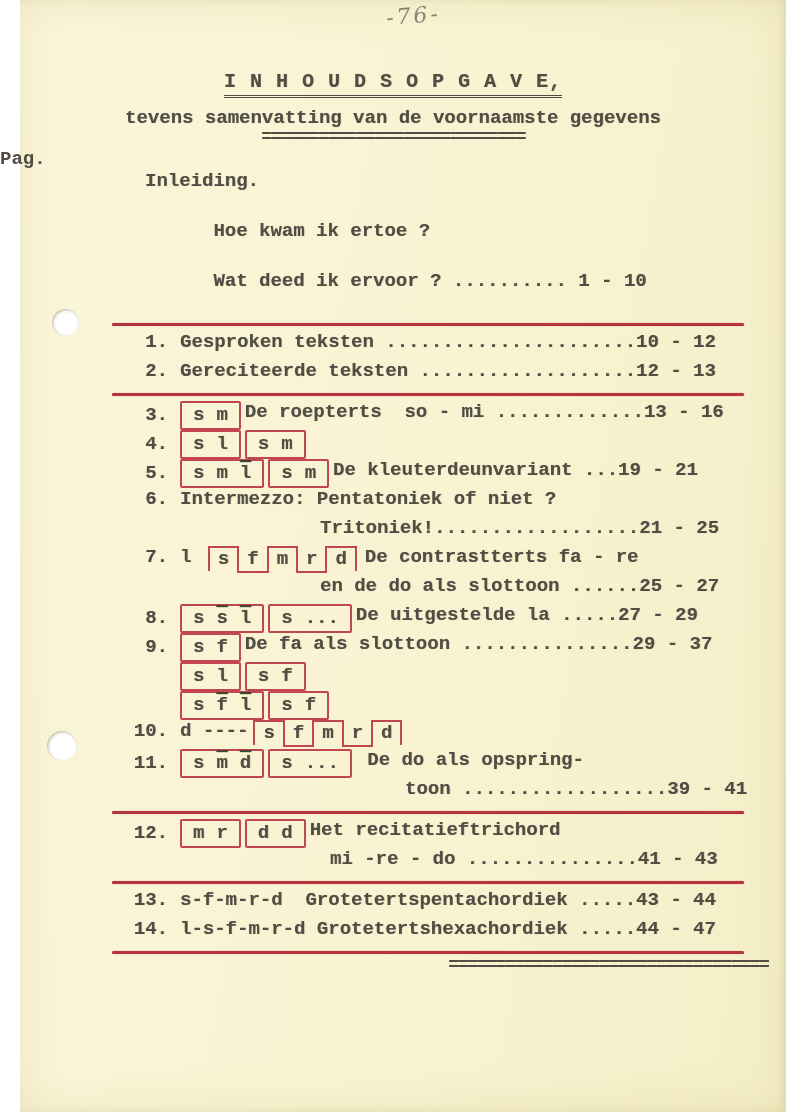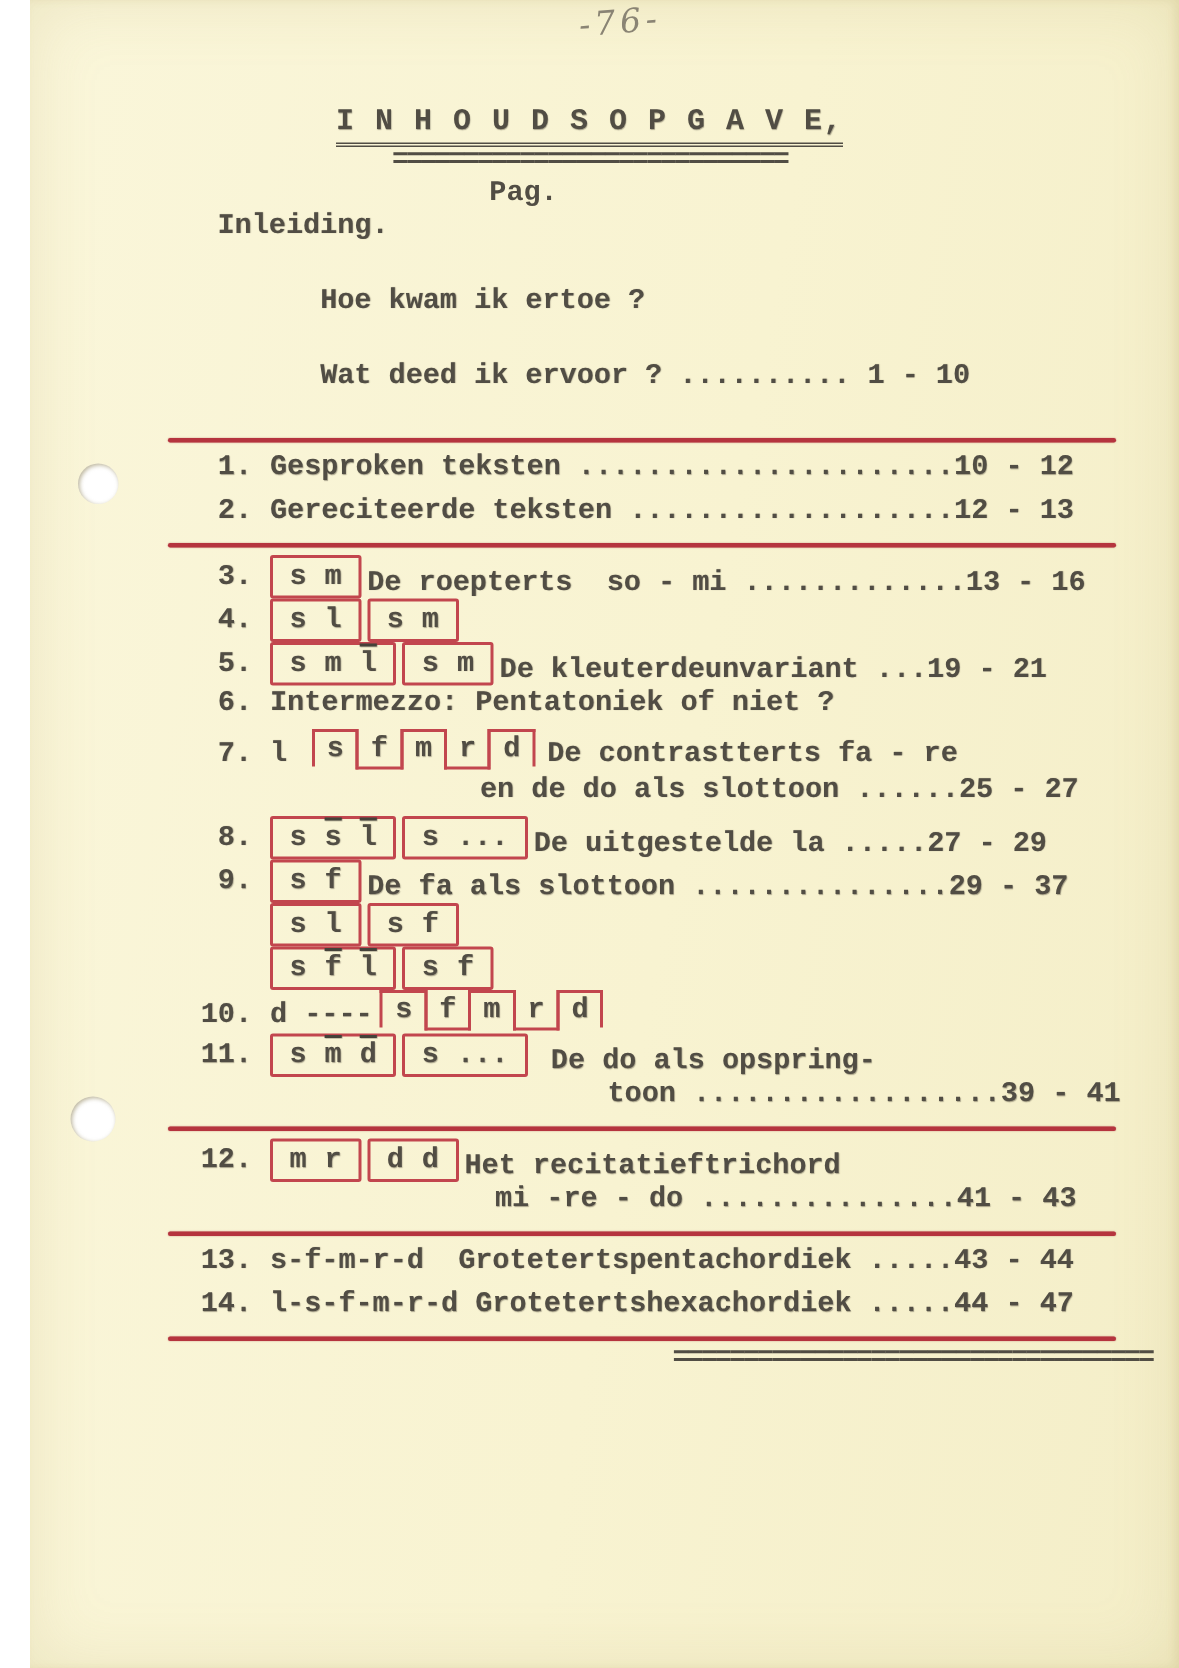--- a/index.html
+++ b/index.html
@@ -26,40 +26,40 @@
   }
   .subtitle{
     text-align:center;margin-top:9px;font-size:19px;font-weight:700;color:#514d44;
     text-shadow:0.4px 0.4px 0.7px rgba(70,65,50,0.45);
   }
   .sub-rule{
     text-align:center;margin-top:-3px;font-size:19px;font-weight:700;color:#514d44;
     letter-spacing:-2px;line-height:22px;
   }
   .pag{
-    text-align:center;padding-right:88px;font-size:19px;font-weight:700;color:#514d44;
+    text-align:left;padding-right:88px;font-size:19px;font-weight:700;color:#514d44;
     line-height:18px;margin-top:2px;
   }
   .intro{display:flex;padding-left:145px;font-size:19px;font-weight:700;color:#514d44;
     line-height:25px;margin-top:1px;text-shadow:0.4px 0.4px 0.7px rgba(70,65,50,0.45);flex-direction:column;}
   .intro-label{width:150px;flex:none;}
   .intro-lines{white-space:pre;}
   .rule{
     height:3px;background:#b5343e;border-radius:2px;
     margin:4px 42px 5px 112px;
     box-shadow:0 0 1px rgba(160,40,50,0.6);
   }
   #toc{margin-top:4px;}
   .toc-row{
     display:flex;align-items:baseline;min-height:29px;
     padding-left:112px;font-size:19px;font-weight:700;color:#514d44;
     text-shadow:0.4px 0.4px 0.7px rgba(70,65,50,0.45);
   }
   .num{width:68px;flex:none;box-sizing:border-box;text-align:right;padding-right:12px;}
-  .content{flex:1;display:flex;align-items:flex-end;white-space:pre;}
+  .content{flex:1;display:flex;align-items:flex-start;white-space:pre;}
   .ind-deep  .content{margin-left:140px;}
   .ind-deep2 .content{margin-left:150px;}
   .ind-mid   .content{margin-left:225px;}
   .pre{white-space:pre;margin-right:3px;}
   .tail{white-space:pre;}
   .boxgrp{
     display:inline-flex;border:2px solid #c2464e;border-radius:2px;
     padding:0 5px;margin-right:4px;line-height:25px;align-items:baseline;
   }
   .boxgrp .cell{padding:0 6px;}
@@ -84,20 +84,21 @@
 
 <div class="pagenum">-76-</div>
 
 <div class="hole hole-1"></div>
 <div class="hole hole-2"></div>
 
 <div style="position:relative;">
   <div class="title-wrap">
     <span class="title-text">I N H O U D S O P G A V E,</span>
   </div>
+  <div class="subtitle">tevens samenvatting van de voornaamste gegevens</div>
   <div class="sub-rule">============================</div>
   <div class="pag">Pag.</div>
 
   <div class="intro">
     <span class="intro-label">Inleiding.</span>
     <span class="intro-lines">
       <span>Hoe kwam ik ertoe ?</span><br>
       <span>Wat deed ik ervoor ? .......... 1 - 10</span>
     </span>
   </div>
@@ -122,20 +123,24 @@
         <span class="num">4.</span>
         <span class="content"><span class="boxgrp"><span class="cell">s</span><span class="cell">l</span></span><span class="boxgrp"><span class="cell">s</span><span class="cell">m</span></span></span>
       </div>
       <div class="toc-row">
         <span class="num">5.</span>
         <span class="content"><span class="boxgrp"><span class="cell">s</span><span class="cell">m</span><span class="cell over">l</span></span><span class="boxgrp"><span class="cell">s</span><span class="cell">m</span></span><span class="tail">De kleuterdeunvariant ...19 - 21</span></span>
       </div>
       <div class="toc-row">
         <span class="num">6.</span>
         <span class="content"><span class="tail">Intermezzo: Pentatoniek of niet ?</span></span>
+      </div>
+      <div class="toc-row ind-deep">
+        <span class="num"></span>
+        <span class="content"><span class="tail">Tritoniek!..................21 - 25</span></span>
       </div>
       <div class="toc-row">
         <span class="num">7.</span>
         <span class="content"><span class="pre">l </span><span class="zig"><span class="cell">s</span><span class="cell">f</span><span class="cell">m</span><span class="cell">r</span><span class="cell">d</span></span><span class="tail">De contrastterts fa - re</span></span>
       </div>
       <div class="toc-row ind-deep">
         <span class="num"></span>
         <span class="content"><span class="tail">en de do als slottoon ......25 - 27</span></span>
       </div>
       <div class="toc-row">

